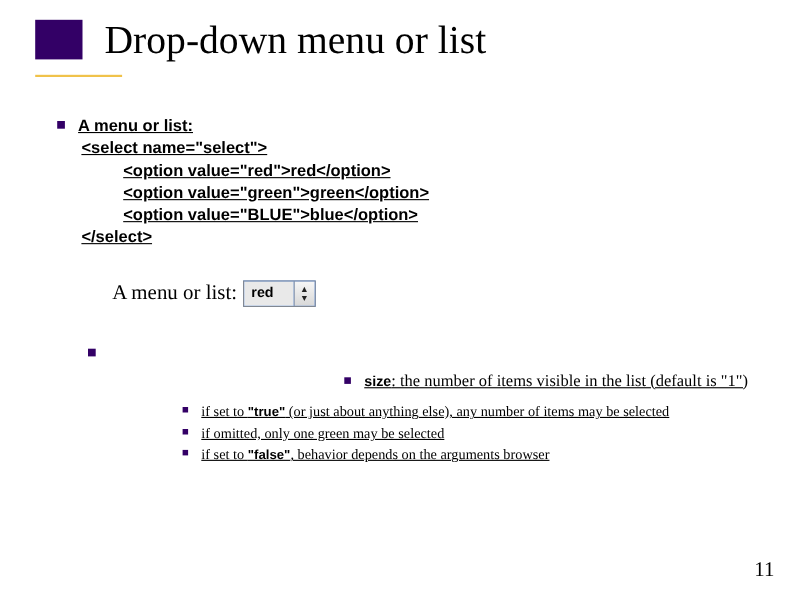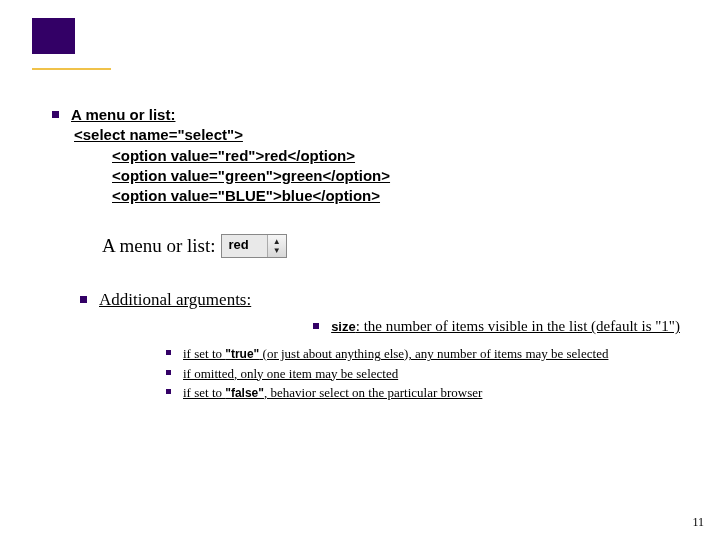--- a/index.html
+++ b/index.html
@@ -159,76 +159,78 @@
   .sub-sub-item .txt { flex: 1; }
   .sub-sub-item .kw {
     font-family: Verdana, Arial, sans-serif;
     font-weight: 700;
     font-size: 12px;
   }
   .pagenum {
     position: absolute;
     right: 16px;
     bottom: 10px;
-    font-size: 12px;
+    font-size: 19px;
     margin-top: 20px;
   }
 </style>
 </head>
 <body>
 <div class="slide">
 
   <div class="title-wrap">
     <span class="title-bar"></span>
+    <span class="title">Drop-down menu or list</span>
     <span class="title-underline"></span>
   </div>
 
   <div class="body">
 
     <div class="intro">
       <span class="bullet-sq"></span><span>A menu or list:</span>
     </div>
     <span class="code-line ind1">&lt;select name="select"&gt;</span>
     <span class="code-line ind2">&lt;option value="red"&gt;red&lt;/option&gt;</span>
     <span class="code-line ind2">&lt;option value="green"&gt;green&lt;/option&gt;</span>
     <span class="code-line ind2">&lt;option value="BLUE"&gt;blue&lt;/option&gt;</span>
+    <span class="code-line ind1">&lt;/select&gt;</span>
 
     <div class="example-box">
       <div class="example-inner">
         <span class="example-label">A menu or list:</span>
         <span class="example-select">
           <span class="val">red</span>
           <span class="arrows">
             <span>▲</span>
               <span>▼</span>
           </span>
         </span>
       </div>
     </div>
 
     <div class="addl">
       <div class="addl-head">
-        <span class="bullet-sq"></span><span>Additional arguments:</span>
+        <span class="bullet-sq"></span>
       </div>
       <div class="sub-list">
         <div class="sub-item">
           <span class="bullet-sq small"></span><span class="kw">size</span><span>: the number of items visible in the list (default is "1")</span>
         </div>
         <div class="sub-sub-list">
           <div class="sub-sub-item">
             <span class="bullet-sq tiny" style="margin-top:6px"></span>
             <span class="txt"><span>if set to </span><span class="kw">"true"</span><span> (or just about anything else), any number of items may be selected</span></span>
           </div>
           <div class="sub-sub-item">
             <span class="bullet-sq tiny" style="margin-top:6px"></span>
-            <span class="txt">if omitted, only one item may be selected</span>
+            <span class="txt">if omitted, only one green may be selected</span>
           </div>
           <div class="sub-sub-item">
             <span class="bullet-sq tiny" style="margin-top:6px"></span>
-            <span class="txt"><span>if set to </span><span class="kw">"false"</span><span>, behavior select on the particular browser</span></span>
+            <span class="txt"><span>if set to </span><span class="kw">"false"</span><span>, behavior depends on the arguments browser</span></span>
           </div>
         </div>
       </div>
     </div>
 
   </div>
 
   <div class="pagenum">11</div>
 </div>
 

